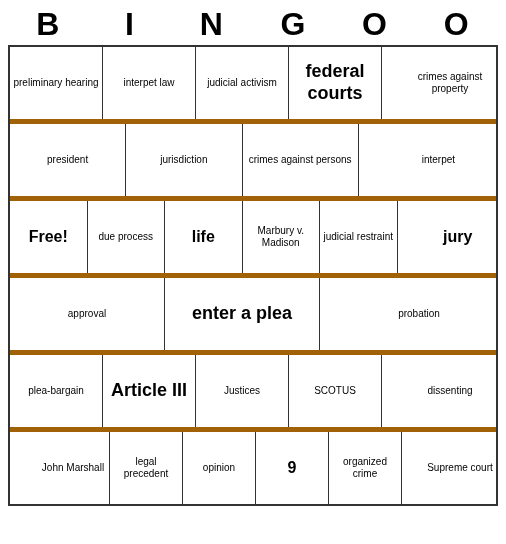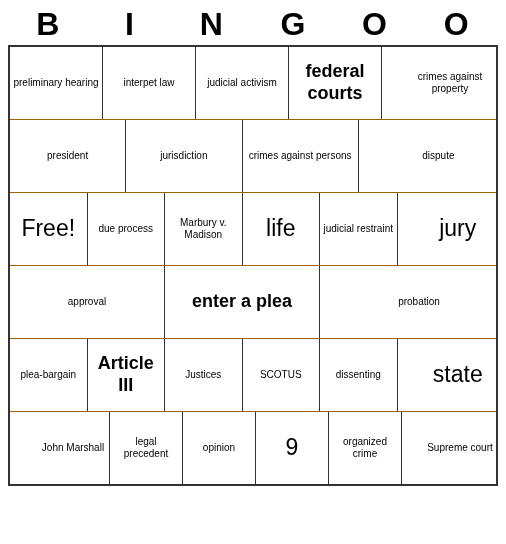--- a/index.html
+++ b/index.html
@@ -25,21 +25,21 @@
       font-size: 32px;
       font-weight: bold;
       letter-spacing: 2px;
     }
     .bingo-grid {
       border: 2px solid #333;
       width: 490px;
     }
     .bingo-row {
       display: flex;
-      border-bottom: 1px solid #a16207;
+      border-bottom: 5px solid #a16207;
     }
     .bingo-row:last-child {
       border-bottom: none;
       padding-left: 27px;
     }
     .bingo-cell {
       flex: 1;
       border-right: 1px solid #333;
       min-height: 72px;
       display: flex;
@@ -49,22 +49,22 @@
       padding: 3px 2px;
       font-size: 12px;
       line-height: 1.2;
       word-break: break-word;
     }
     .bingo-cell:last-child {
       border-right: none;
       margin-left: 22px;
     }
     .bingo-cell.large-text {
-      font-size: 23px;
-      font-weight: normal;
+      font-size: 16px;
+      font-weight: bold;
     }
     .bingo-cell.medium-text {
       font-size: 18px;
       font-weight: bold;
     }
     .bingo-cell.small-text {
       font-size: 10px;
     }
   </style>
 </head>
@@ -83,42 +83,41 @@
       <div class="bingo-cell small-text">preliminary hearing</div>
       <div class="bingo-cell small-text">interpet law</div>
       <div class="bingo-cell small-text">judicial activism</div>
       <div class="bingo-cell medium-text">federal courts</div>
       <div class="bingo-cell small-text">crimes against property</div>
     </div>
     <div class="bingo-row">
       <div class="bingo-cell small-text">president</div>
       <div class="bingo-cell small-text">jurisdiction</div>
       <div class="bingo-cell small-text">crimes against persons</div>
-      <div class="bingo-cell small-text">dispute</div>
+      <div class="bingo-cell small-text">interpet</div>
     </div>
     <div class="bingo-row">
       <div class="bingo-cell large-text">Free!</div>
       <div class="bingo-cell small-text">due process</div>
+      <div class="bingo-cell large-text">life</div>
       <div class="bingo-cell small-text">Marbury v. Madison</div>
-      <div class="bingo-cell large-text">life</div>
       <div class="bingo-cell small-text">judicial restraint</div>
       <div class="bingo-cell large-text">jury</div>
     </div>
     <div class="bingo-row">
       <div class="bingo-cell small-text">approval</div>
       <div class="bingo-cell medium-text">enter a plea</div>
       <div class="bingo-cell small-text">probation</div>
     </div>
     <div class="bingo-row">
       <div class="bingo-cell small-text">plea-bargain</div>
       <div class="bingo-cell medium-text">Article III</div>
       <div class="bingo-cell small-text">Justices</div>
       <div class="bingo-cell small-text">SCOTUS</div>
       <div class="bingo-cell small-text">dissenting</div>
-      <div class="bingo-cell large-text">state</div>
     </div>
     <div class="bingo-row">
       <div class="bingo-cell small-text">John Marshall</div>
       <div class="bingo-cell small-text">legal precedent</div>
       <div class="bingo-cell small-text">opinion</div>
       <div class="bingo-cell large-text">9</div>
       <div class="bingo-cell small-text">organized crime</div>
       <div class="bingo-cell small-text">Supreme court</div>
     </div>
   </div>

